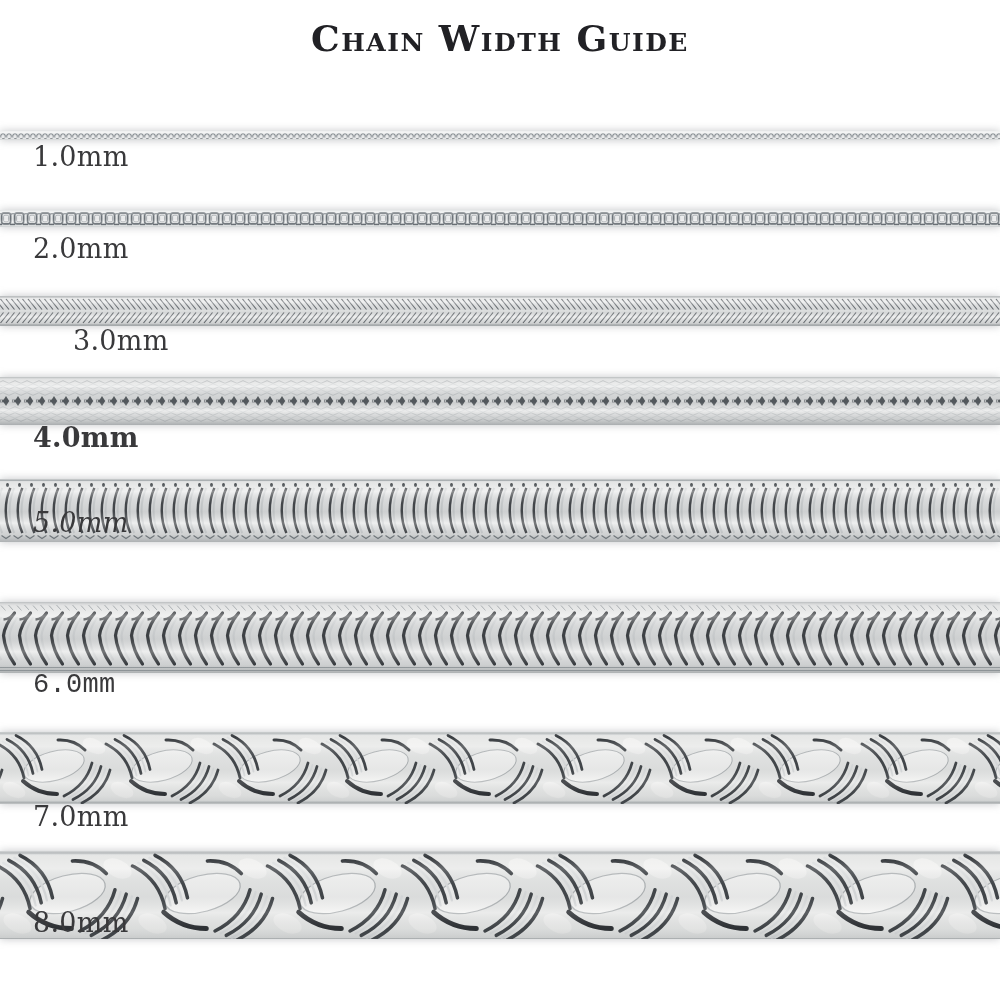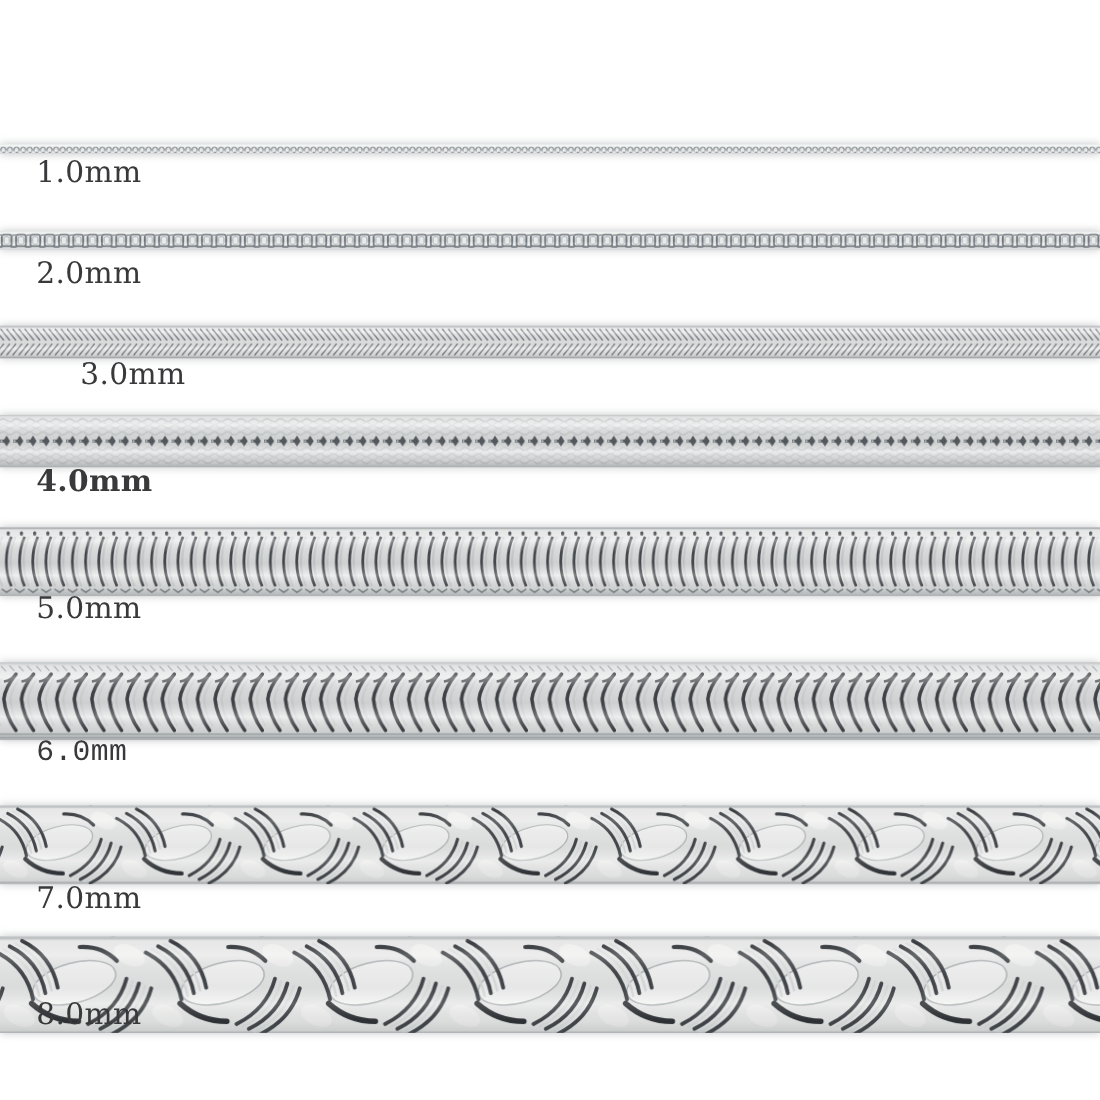--- a/index.html
+++ b/index.html
@@ -19,21 +19,21 @@
   .band svg{display:block;}
   .size-label{
     position:absolute;left:33px;
     font-size:27px;line-height:30px;color:#39393b;letter-spacing:0.3px;
   }
   
   #band-1{top:131px;} #label-1{top:142px;text-align:right;}
   #band-2{top:210px;} #label-2{top:234px;}
   #band-3{top:296px;} #label-3{top:326px;margin-left:40px;}
   #band-4{top:377px;} #label-4{top:423px;font-weight:bold;}
-  #band-5{top:479px;} #label-5{top:539px;}
+  #band-5{top:479px;} #label-5{top:508px;font-style:italic;}
   #band-6{top:602px;} #label-6{top:670px;font-family:Liberation Mono, monospace;}
   #band-7{top:732px;} #label-7{top:802px;}
   #band-8{top:851px;} #label-8{top:908px;}
   .defs-holder{position:absolute;width:0;height:0;overflow:hidden;}
 </style>
 </head>
 <body>
 
 <div class="stage">
 
@@ -164,20 +164,21 @@
         </g>
         <g fill="none" stroke="#dcdedf" stroke-width="1.8" stroke-linecap="round">
           <path d="M68.5,65.8 C82.5,58.8 92.5,47.8 96.5,32.8"></path>
           <path d="M77.5,69.3 C91.5,62.3 101.5,51.3 105.5,36.3"></path>
           <path d="M-30.5,69.3 C-16.5,62.3 -6.5,51.3 -2.5,36.3"></path>
         </g>
       </pattern>
     </defs>
   </svg>
 
+  <div class="title">Chain Width Guide</div>
 
   <div class="band" id="band-1">
     <svg width="1000" height="9">
       <rect width="1000" height="9" fill="url(#p1)"></rect>
       <rect width="1000" height="9" fill="url(#sheen)" opacity="0.5"></rect>
     </svg>
   </div>
   <div class="size-label" id="label-1">1.0mm</div>
 
   <div class="band" id="band-2">

